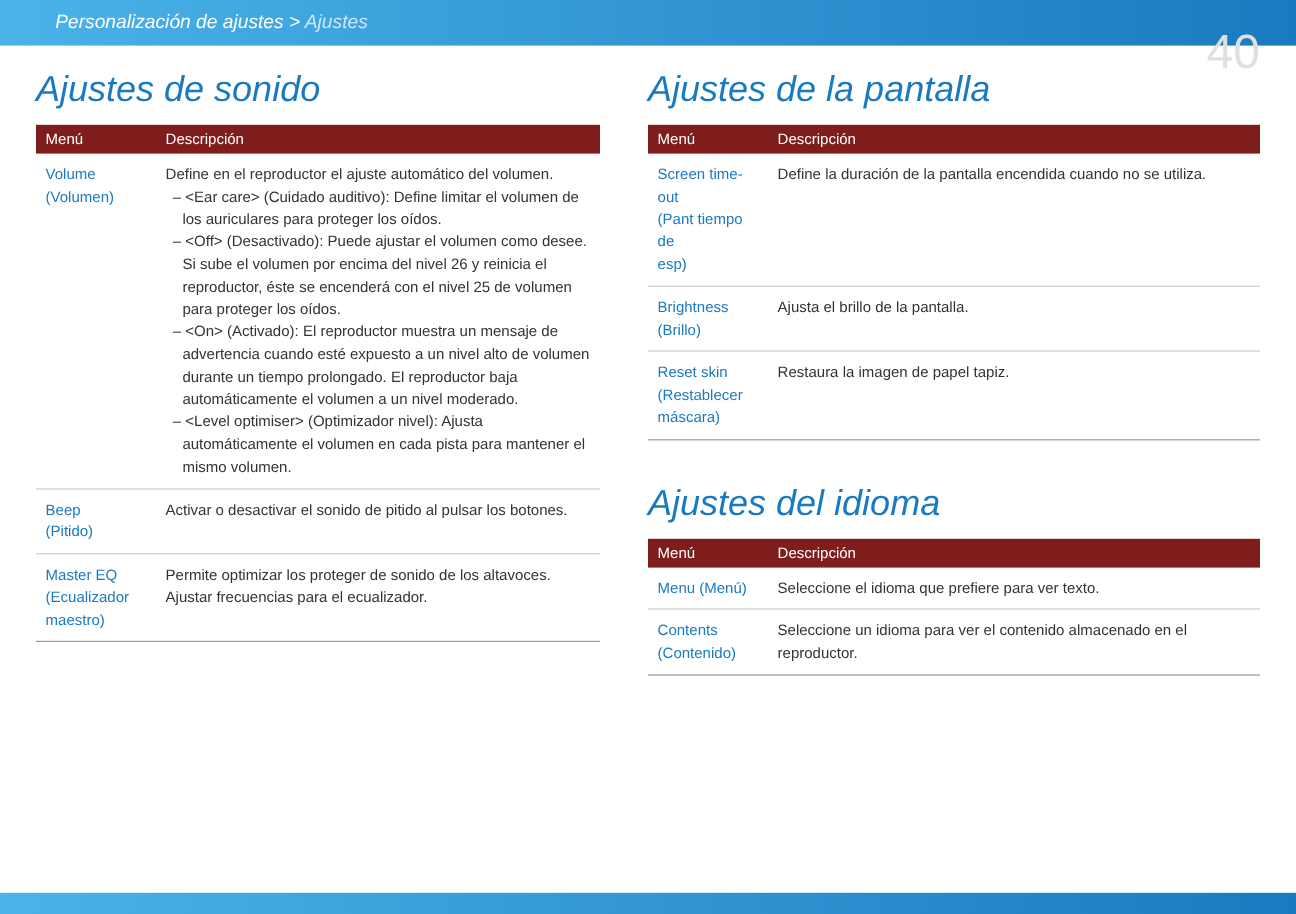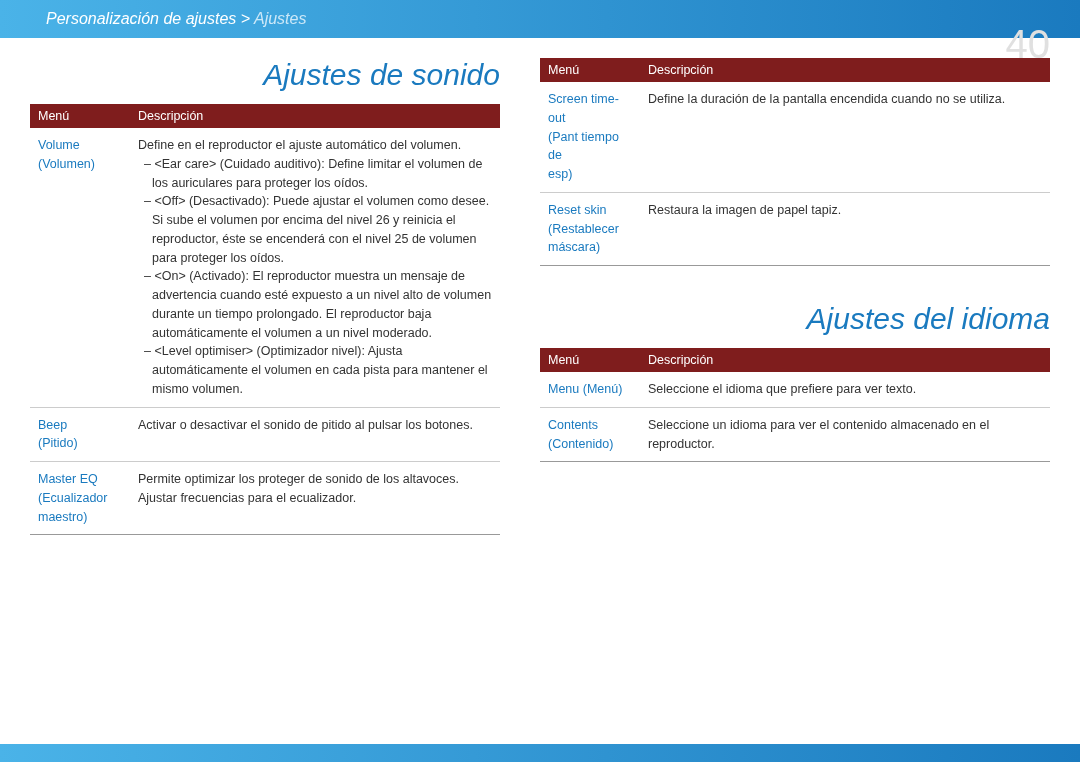--- a/index.html
+++ b/index.html
@@ -60,21 +60,20 @@
       flex: 1;
     }
 
     
     .section-title {
       font-size: 30px;
       color: #1a7abf;
       font-weight: normal;
       font-style: italic;
       margin-bottom: 12px;
-      text-align: right;
     }
 
     
     .data-table {
       width: 100%;
       border-collapse: collapse;
       font-size: 12.5px;
     }
     .data-table thead tr {
       background: #7f1d1d;
@@ -173,35 +172,40 @@
 maestro)</td>
           <td>Permite optimizar los proteger de sonido de los altavoces. Ajustar frecuencias para el ecualizador.</td>
         </tr>
       </tbody>
     </table>
   </div>
 
   <div class="right-col">
 
     <div class="sub-section" style="margin-top:0;">
+      <h2 class="section-title">Ajustes de la pantalla</h2>
       <table class="data-table">
         <thead>
           <tr>
             <th>Menú</th>
             <th>Descripción</th>
           </tr>
         </thead>
         <tbody>
           <tr>
             <td style="white-space:pre-line;">Screen time-out
 (Pant tiempo de
 esp)</td>
             <td>Define la duración de la pantalla encendida cuando no se utiliza.</td>
           </tr>
           <tr>
+            <td>Brightness (Brillo)</td>
+            <td>Ajusta el brillo de la pantalla.</td>
+          </tr>
+          <tr>
             <td style="white-space:pre-line;">Reset skin
 (Restablecer
 máscara)</td>
             <td>Restaura la imagen de papel tapiz.</td>
           </tr>
         </tbody>
       </table>
     </div>
 
     <div class="sub-section" style="margin-top:36px;">

